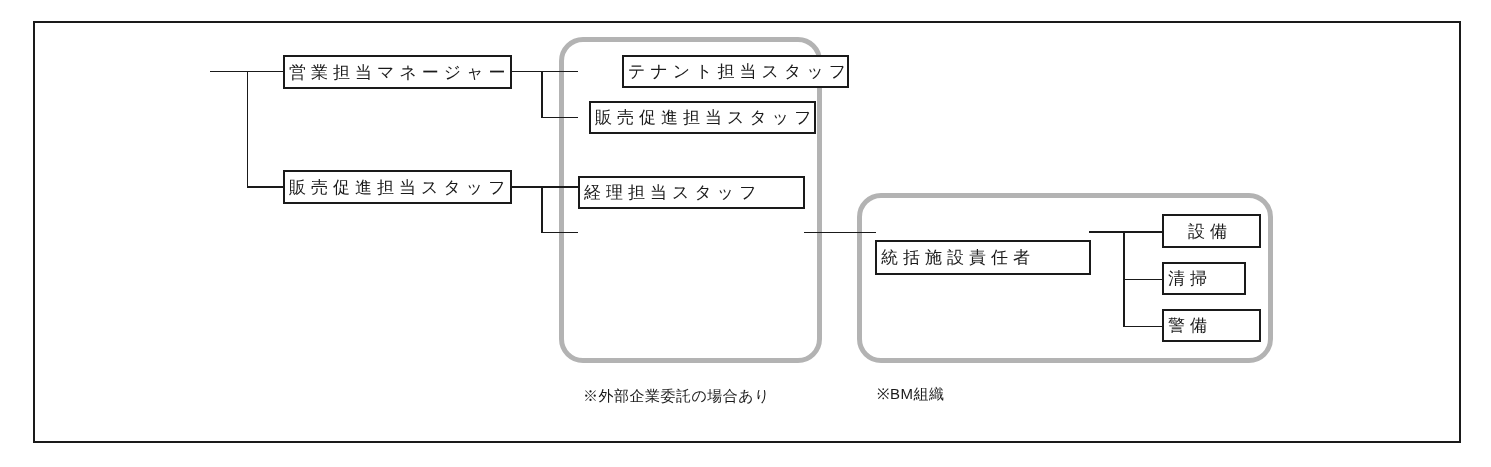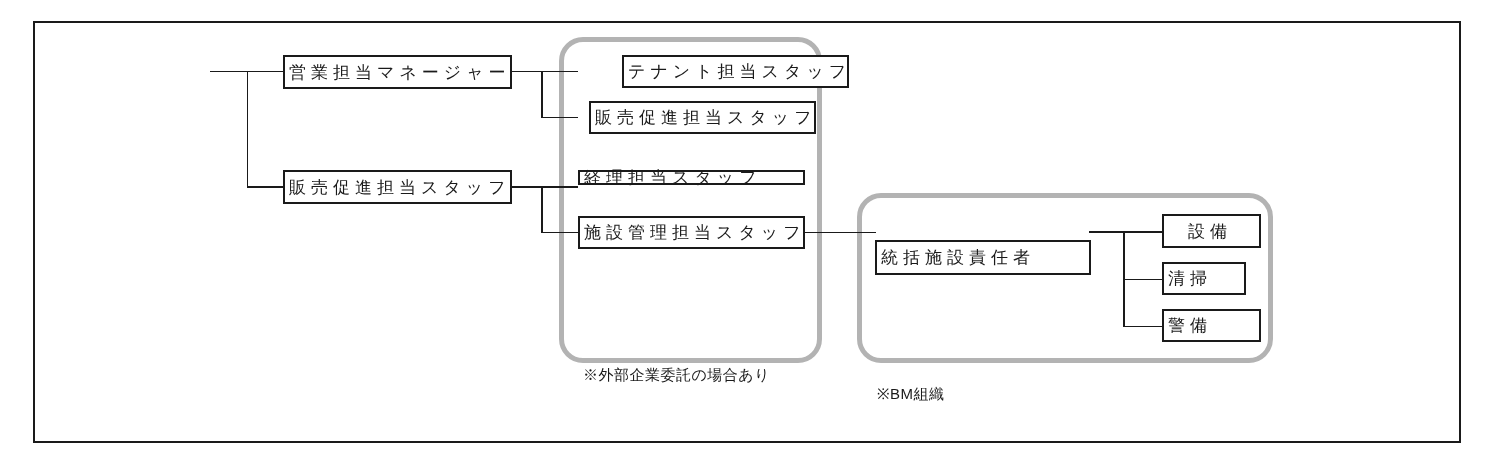--- a/index.html
+++ b/index.html
@@ -96,29 +96,28 @@
 
 
   <div class="node" style="left:283px; top:55px; width:229px; height:34px;">営業担当マネージャー</div>
 
   <div class="node" style="left:283px; top:170px; width:229px; height:34px;">販売促進担当スタッフ</div>
 
   <div class="node" style="left:578px; top:55px; width:227px; height:33px;margin-left:44px;">テナント担当スタッフ</div>
 
   <div class="node" style="left:578px; top:101px; width:227px; height:33px;margin-left:11px;">販売促進担当スタッフ</div>
 
-  <div class="node" style="left:578px; top:170px; width:227px; height:15px;">経理担当スタッフ</div>
+  <div class="node" style="left:578px; top:176px; width:227px; height:33px;">経理担当スタッフ</div>
 
-  <div class="node" style="left:578px; top:216px; width:227px; height:33px;">施設管理担当スタッフ</div>
 
   <div class="node" style="left:875px; top:215px; width:216px; height:35px;margin-top:25px;">統括施設責任者</div>
 
   <div class="node" style="left:1162px; top:214px; width:99px; height:34px;padding-left:24px;">設備</div>
 
   <div class="node" style="left:1162px; top:262px; width:84px; height:33px;">清掃</div>
 
   <div class="node" style="left:1162px; top:309px; width:99px; height:33px;">警備</div>
 
-  <div class="note" style="left:583px; top:366px;">※外部企業委託の場合あり</div>
+  <div class="note" style="left:583px; top:387px;">※外部企業委託の場合あり</div>
 
   <div class="note" style="left:877px; top:383px;">※BM組織</div>
 
 </div>
 
 </body></html>

